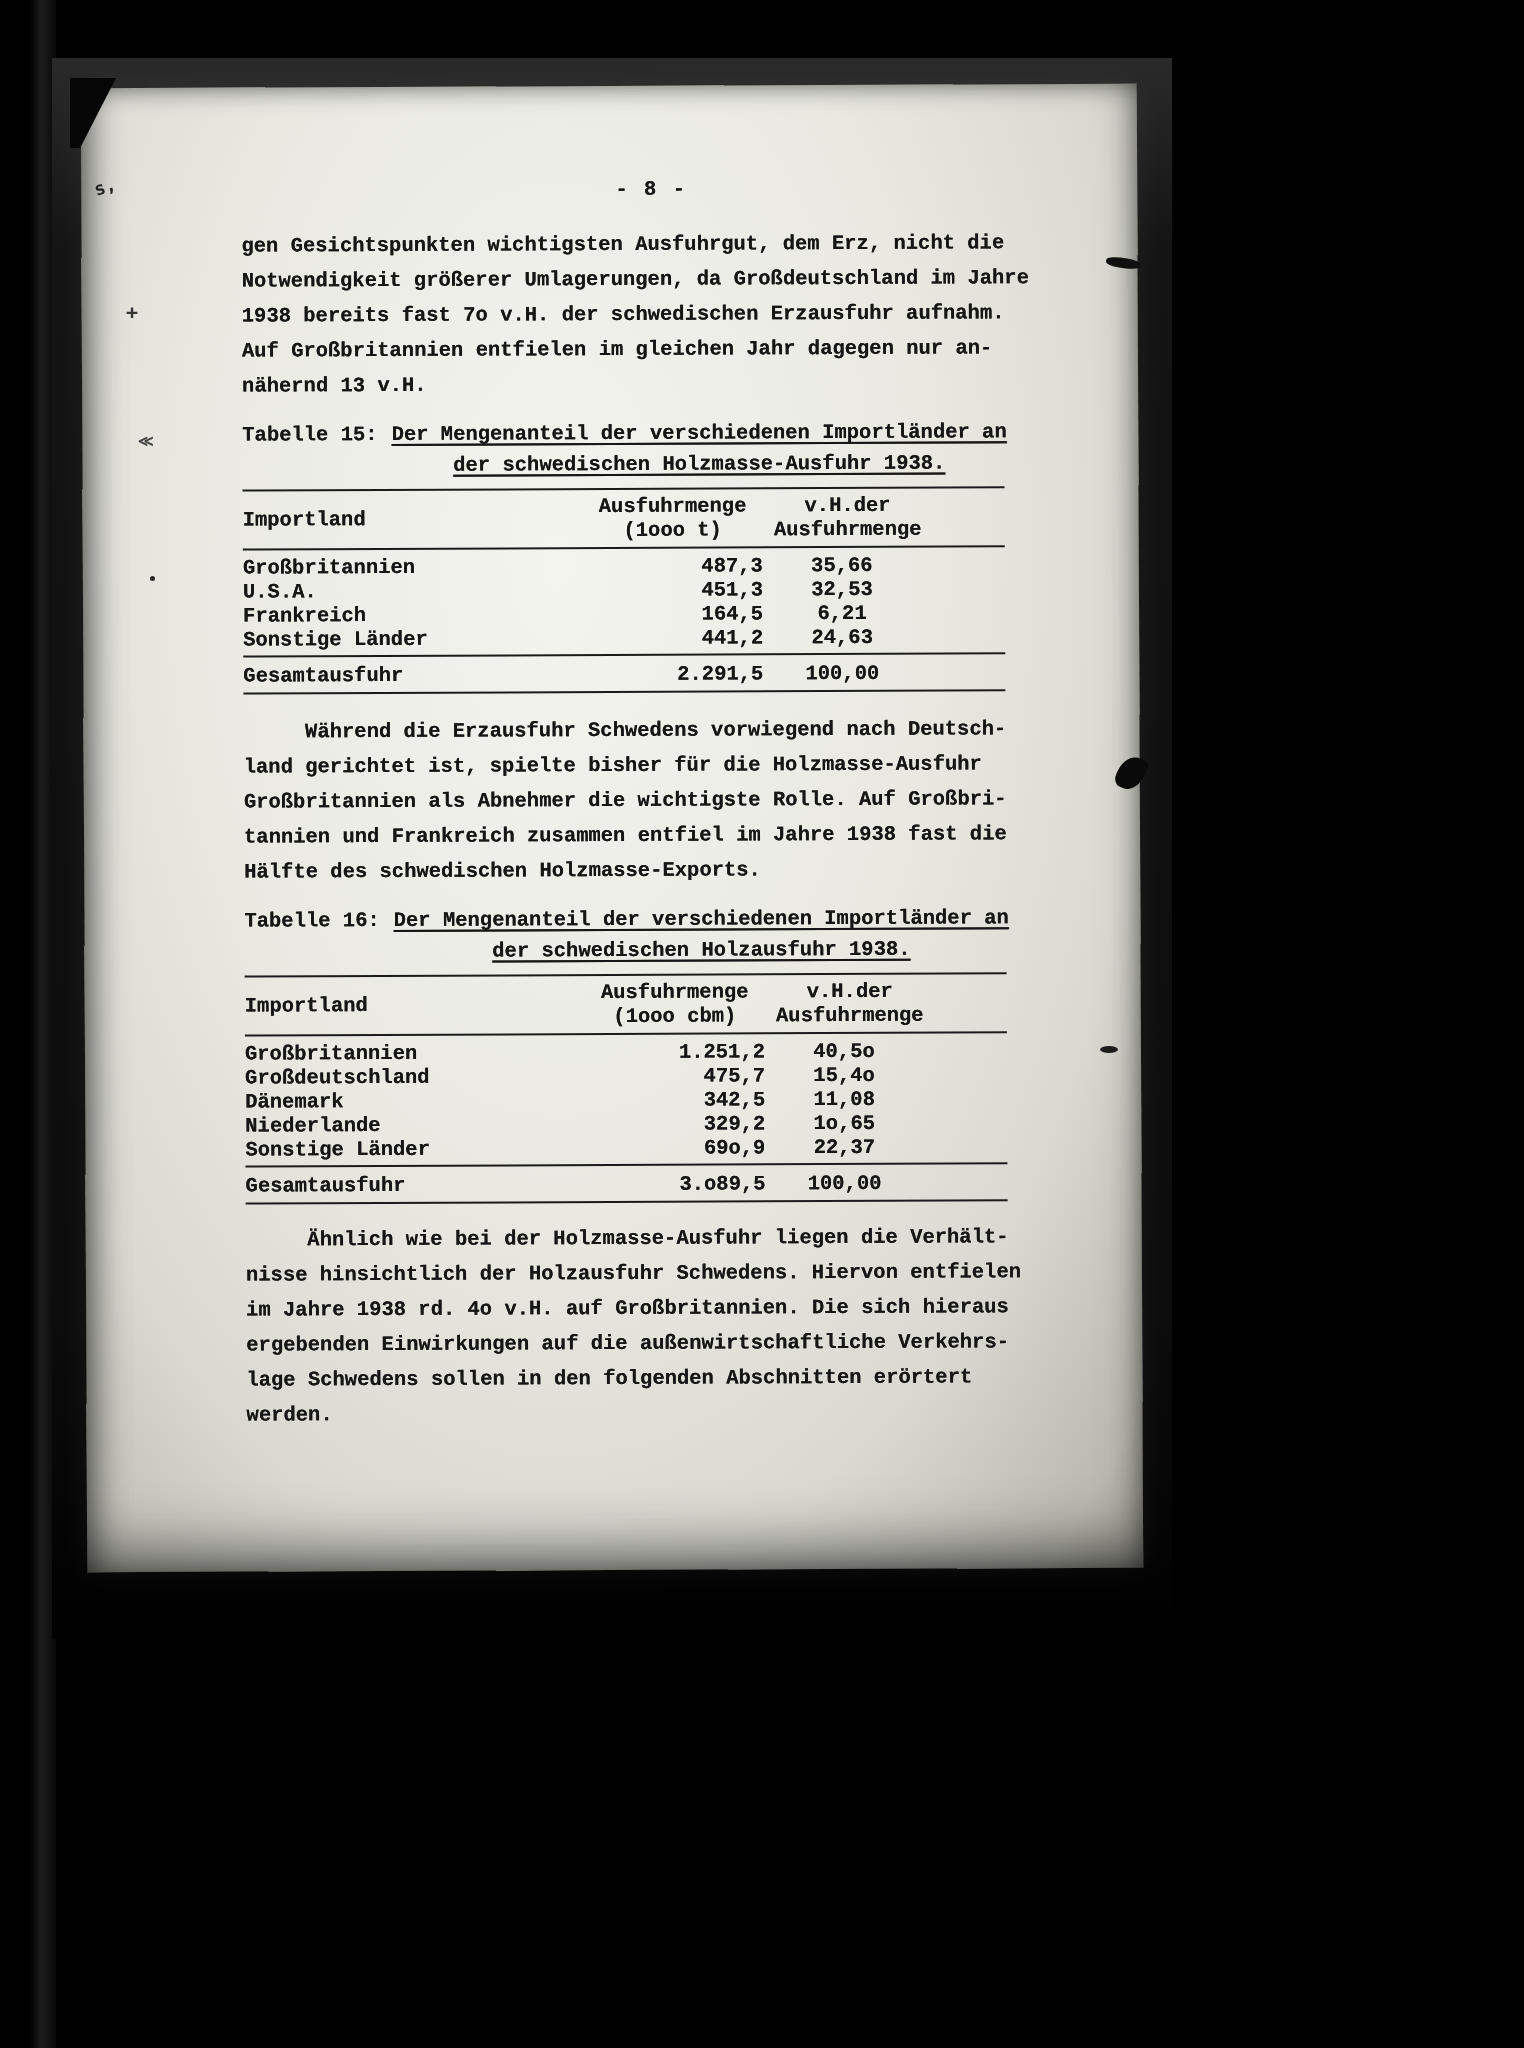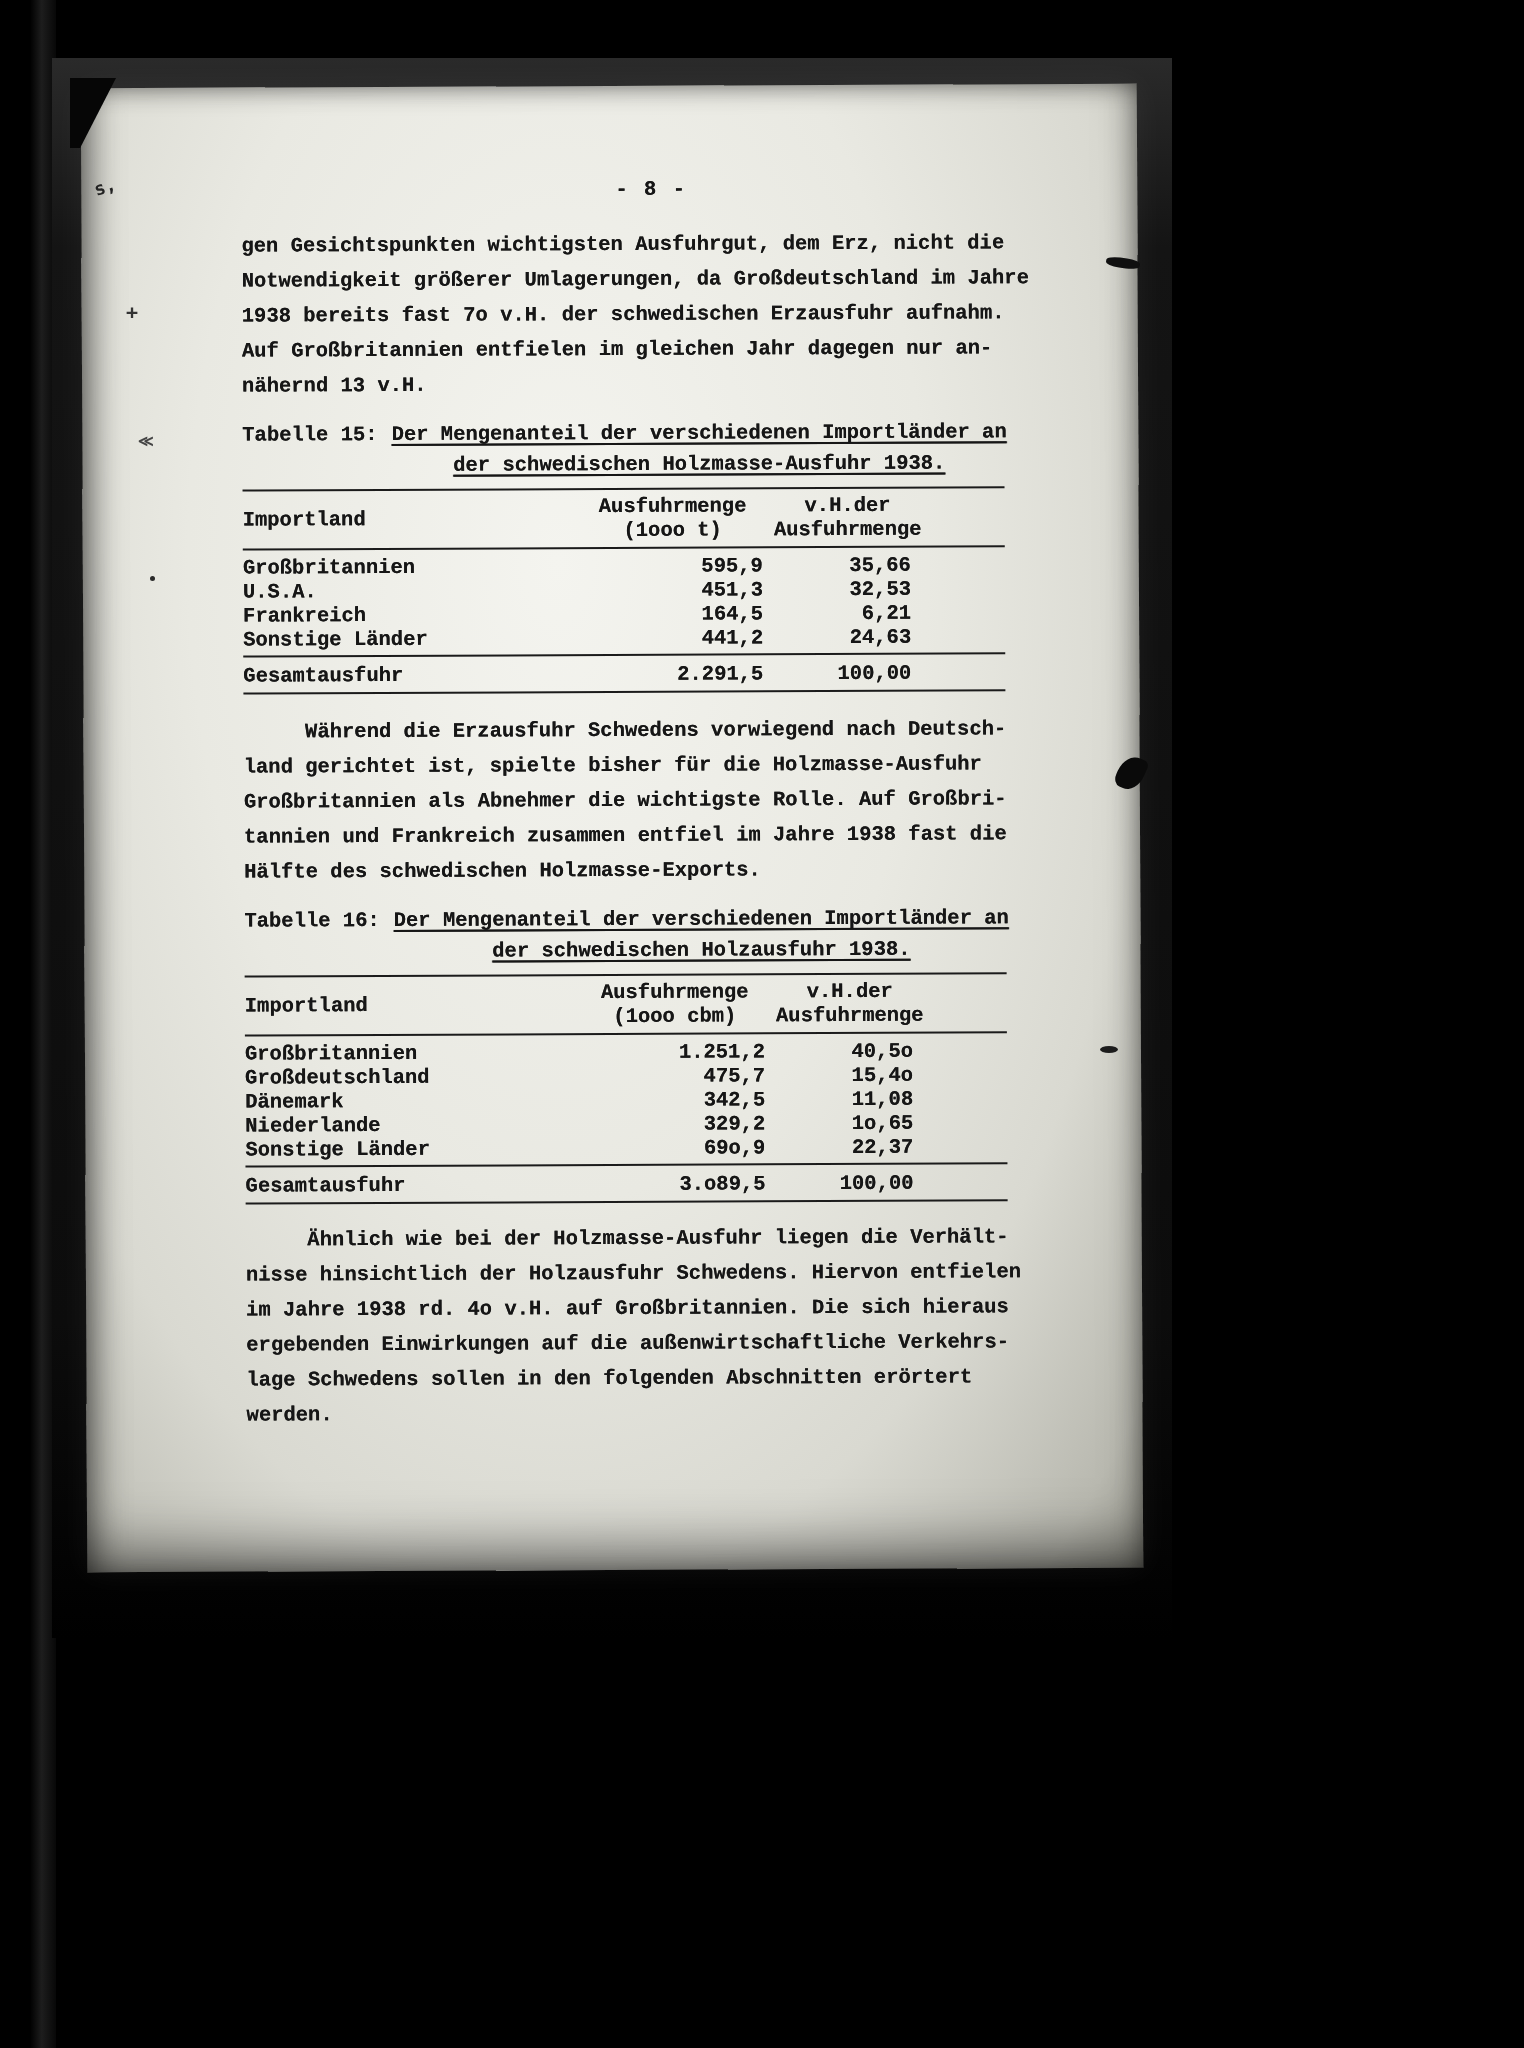--- a/index.html
+++ b/index.html
@@ -79,21 +79,21 @@
     padding:5px 0 4px 0;
   }
   .tbl .thead .h2,.tbl .thead .h3{text-align:center;}
   .tbl .trow{
     display:grid;
     grid-template-columns:330px 200px 150px 1fr;
   }
   .tbl .tbody{padding:6px 0 3px 0;}
   .tbl .tbody{border-bottom:2px solid #1b1b1b;}
   .tbl .cell-amount{text-align:right;padding-right:10px;}
-  .tbl .cell-pct{text-align:right;padding-right:12px;}
+  .tbl .cell-pct{text-align:center;padding-right:12px;}
   .tbl .total{
     padding:7px 0 4px 0;
     border-bottom:2px solid #1b1b1b;
   }
   .artifact{position:absolute;pointer-events:none;}
   .a-corner{
     left:70px;top:78px;width:46px;height:70px;
     background:#060606;
     clip-path:polygon(0 0,100% 0,22% 100%,0 100%);
   }
@@ -154,21 +154,21 @@
         </span>
         <span class="h3">
           <span>v.H.der</span><br>
           <span>Ausfuhrmenge</span>
         </span>
         <span></span>
       </div>
       <div class="tbody">
         <div class="trow">
           <span class="cell-name">Großbritannien</span>
-          <span class="cell-amount">595,9</span>
+          <span class="cell-amount">487,3</span>
           <span class="cell-pct">35,66</span>
             <span></span>
         </div>
         <div class="trow">
           <span class="cell-name">U.S.A.</span>
           <span class="cell-amount">451,3</span>
           <span class="cell-pct">32,53</span>
             <span></span>
         </div>
         <div class="trow">

